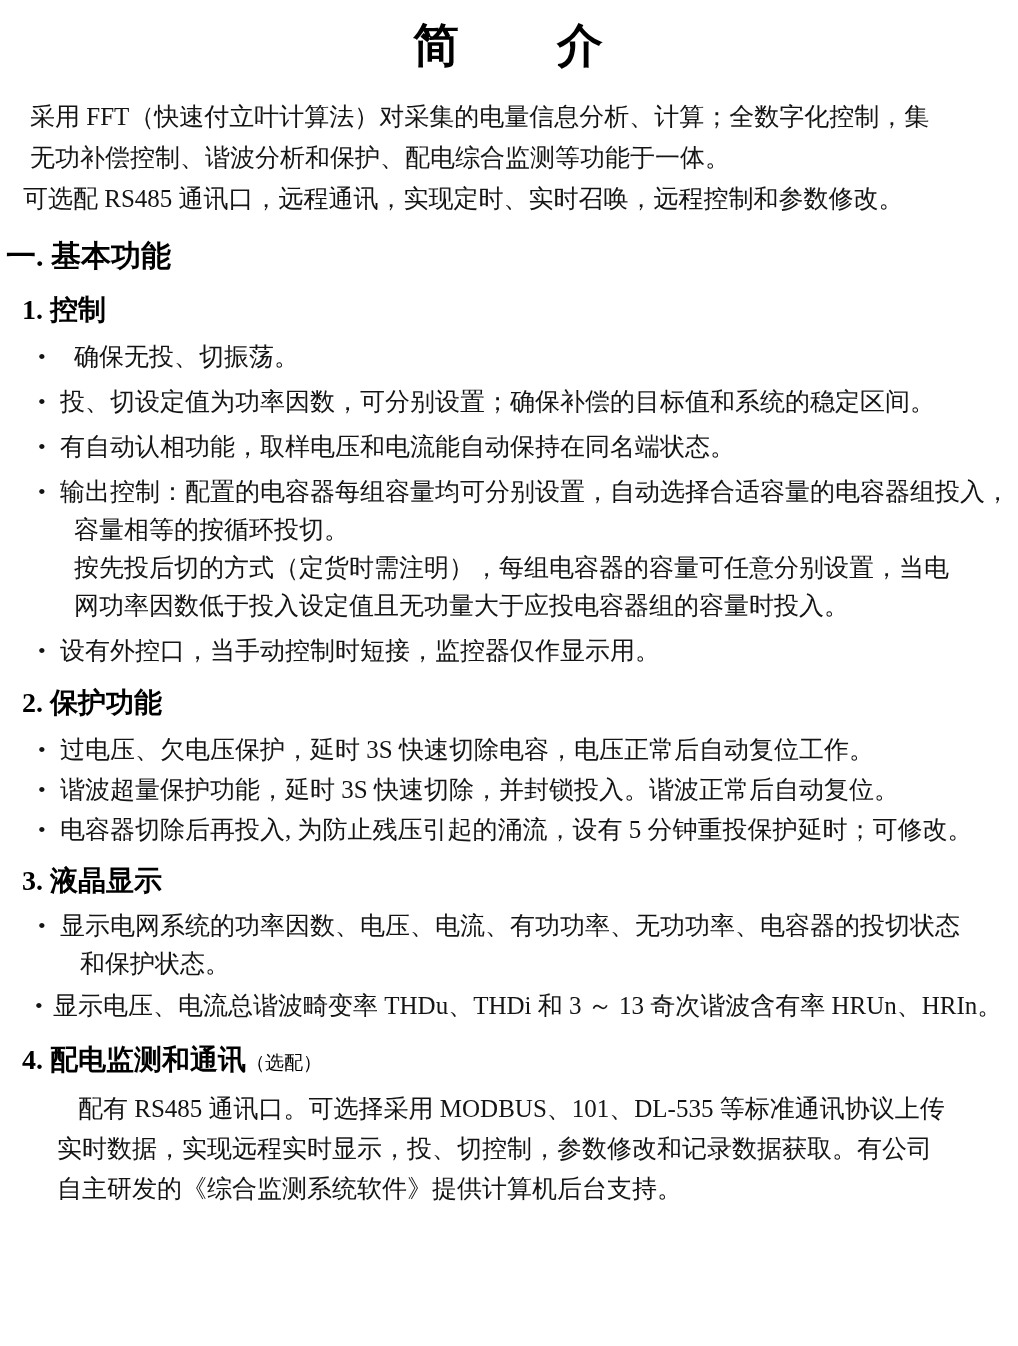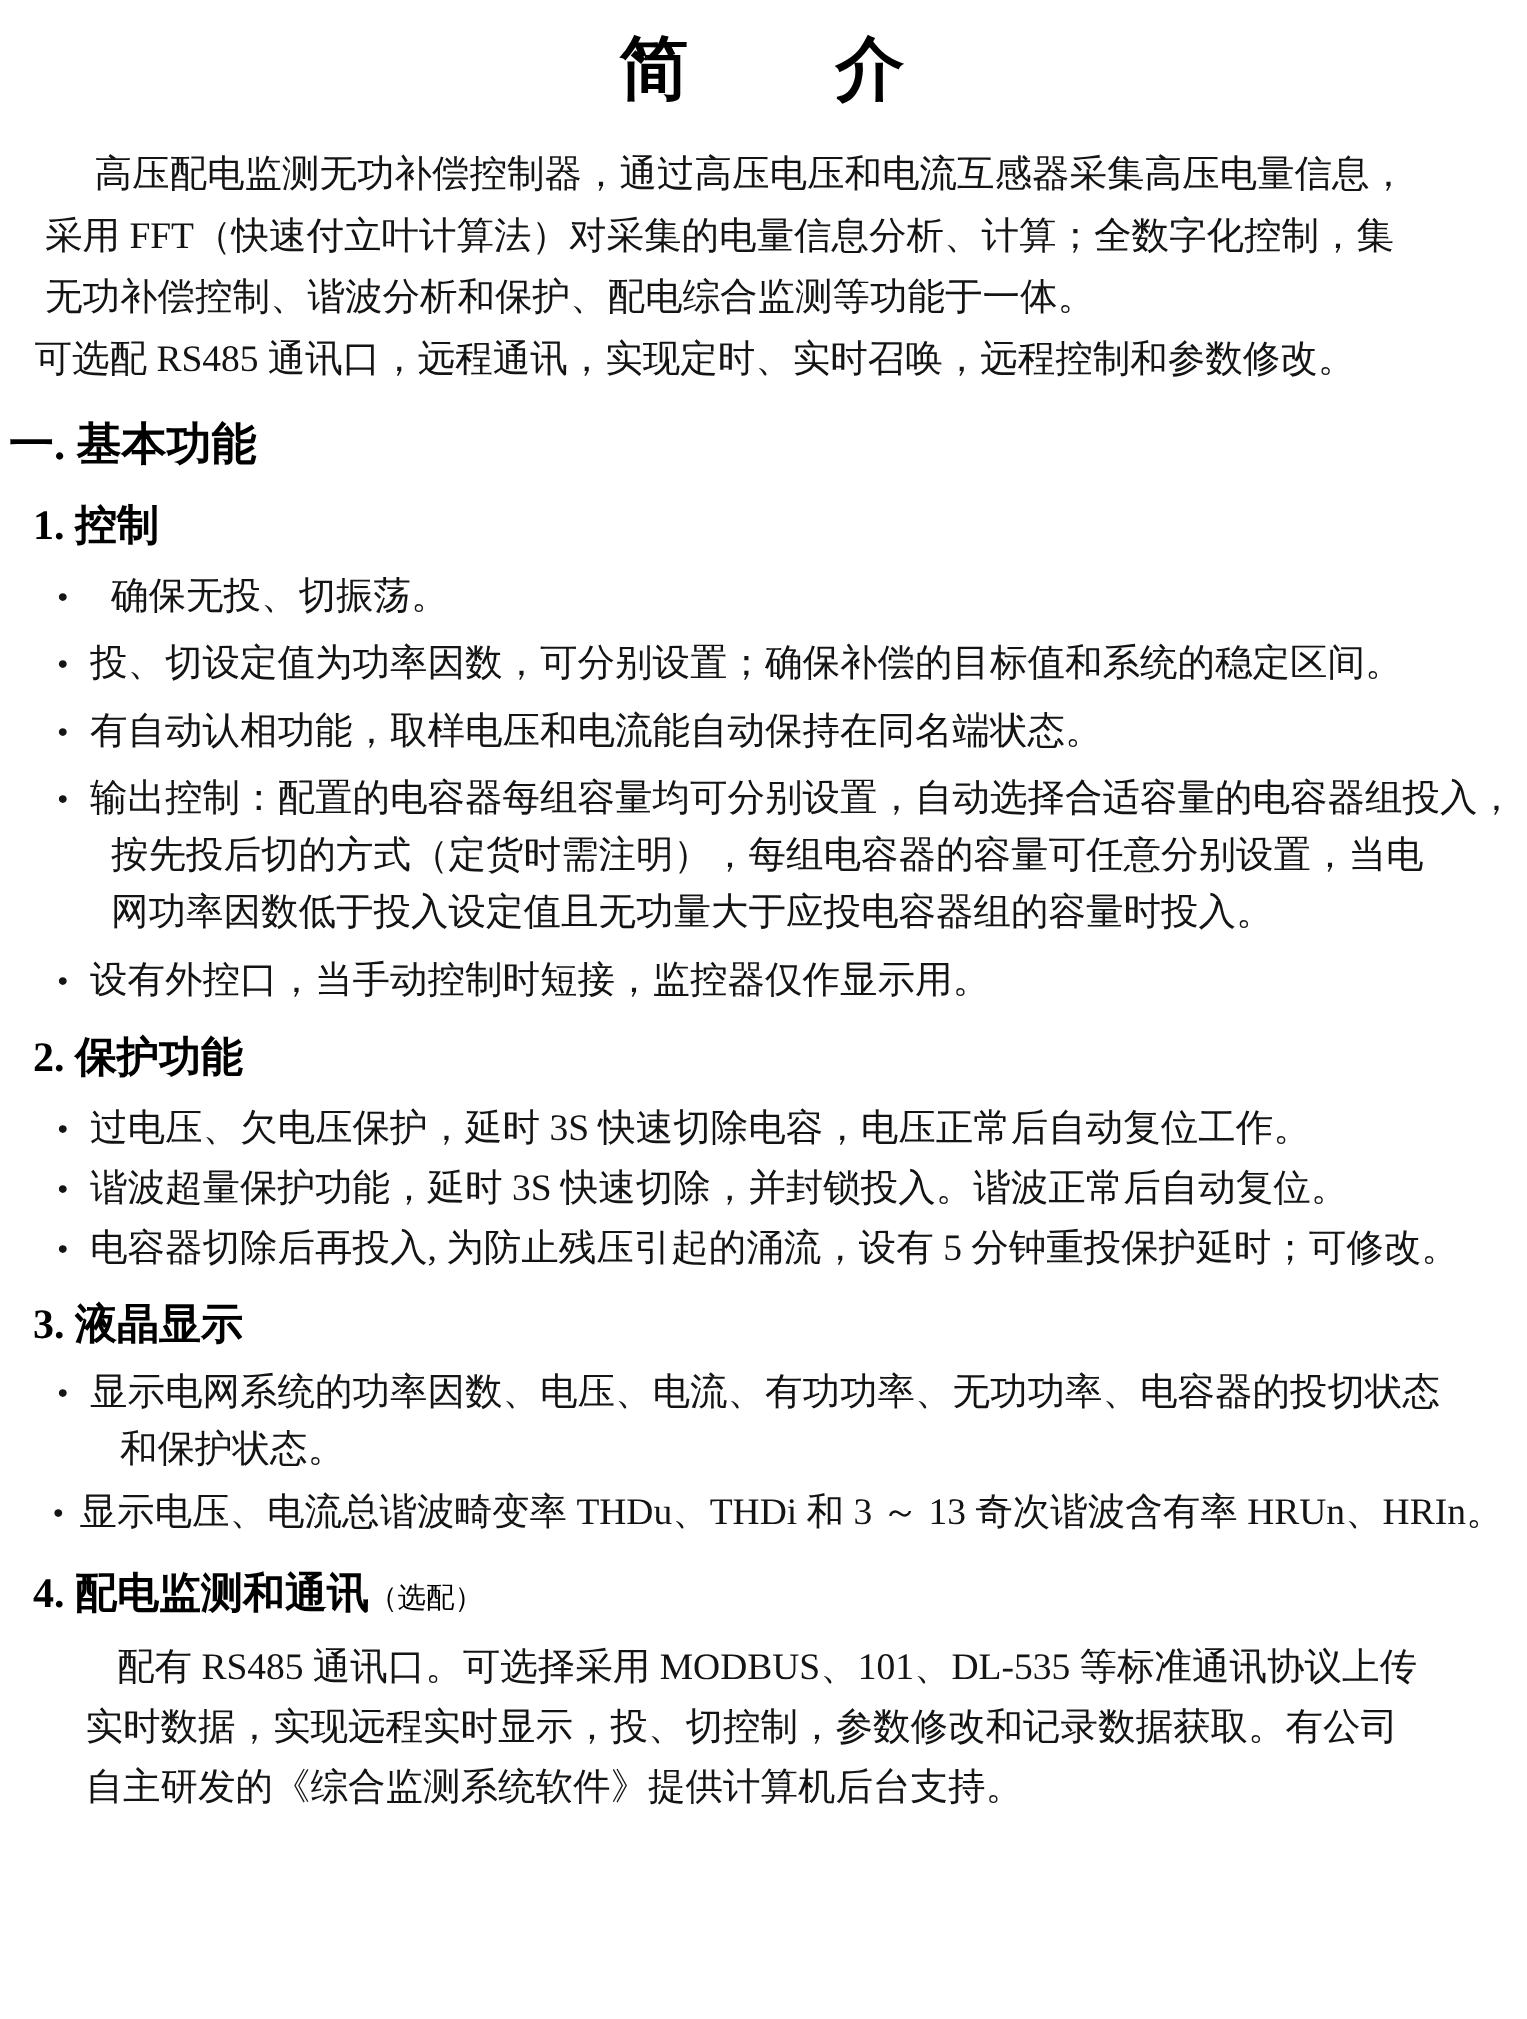--- a/index.html
+++ b/index.html
@@ -70,21 +70,20 @@
   .para4 .l1 { padding-left: 21px; }
 </style>
 </head>
 <body>
 
 <div class="page">
 
   <h1 class="doc-title">简　　介</h1>
 
   <div class="para1">
-    <div class="line l1">高压配电监测无功补偿控制器，通过高压电压和电流互感器采集高压电量信息，</div>
     <div class="line">采用 FFT（快速付立叶计算法）对采集的电量信息分析、计算；全数字化控制，集</div>
     <div class="line">无功补偿控制、谐波分析和保护、配电综合监测等功能于一体。</div>
   </div>
 
   <div class="para2">
     <div class="line l2">可选配 RS485 通讯口，远程通讯，实现定时、实时召唤，远程控制和参数修改。</div>
   </div>
 
   <h2 class="h-part">一. 基本功能</h2>
 
@@ -98,20 +97,21 @@
       <span class="dot">•</span>
       <div class="line">投、切设定值为功率因数，可分别设置；确保补偿的目标值和系统的稳定区间。</div>
     </li>
     <li class="bitem">
       <span class="dot">•</span>
       <div class="line">有自动认相功能，取样电压和电流能自动保持在同名端状态。</div>
     </li>
     <li class="bitem">
       <span class="dot">•</span>
       <div class="line">输出控制：配置的电容器每组容量均可分别设置，自动选择合适容量的电容器组投入，</div>
+      <div class="line cont-sm">容量相等的按循环投切。</div>
       <div class="line cont-sm">按先投后切的方式（定货时需注明），每组电容器的容量可任意分别设置，当电</div>
       <div class="line cont-sm">网功率因数低于投入设定值且无功量大于应投电容器组的容量时投入。</div>
     </li>
     <li class="bitem">
       <span class="dot">•</span>
       <div class="line">设有外控口，当手动控制时短接，监控器仅作显示用。</div>
     </li>
   </ul>
 
   <h3 class="h-sec h2x">2. 保护功能</h3>

